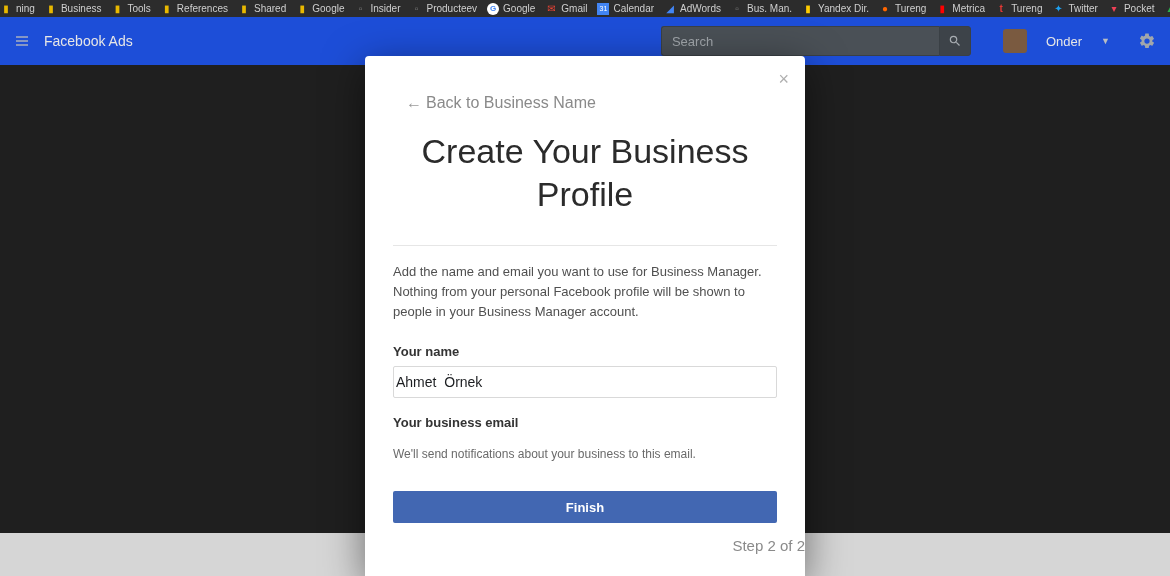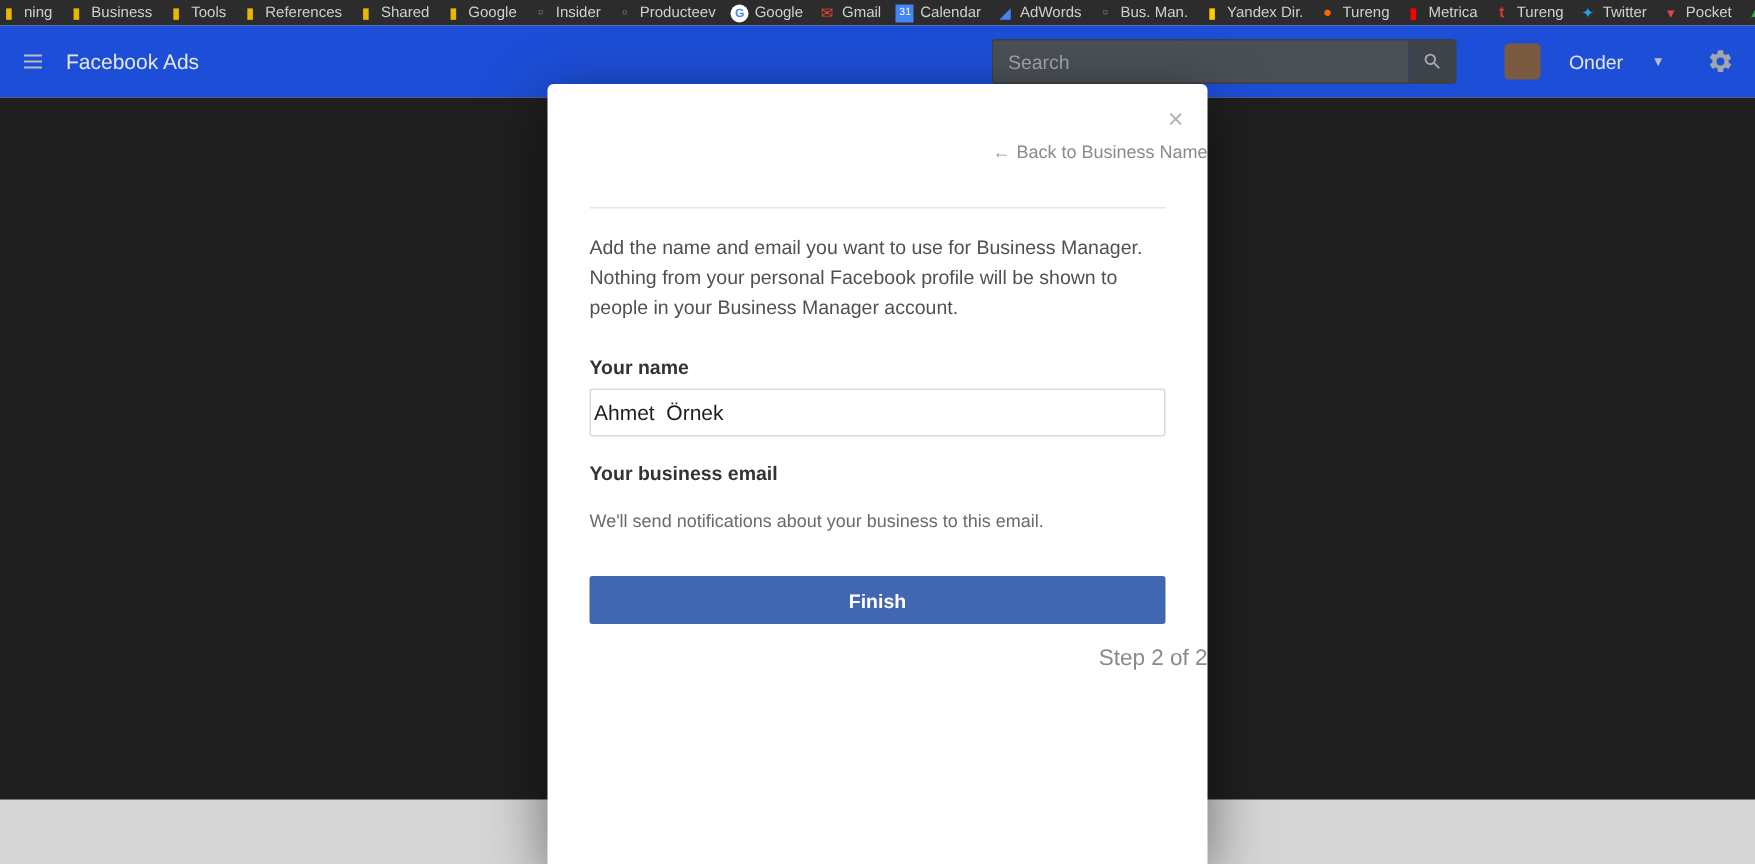--- a/index.html
+++ b/index.html
@@ -74,21 +74,21 @@
   .modal {
     position:absolute; top:56px; left:50%; transform:translateX(-50%);
     width:440px; background:#fff; border-radius:4px 4px 0 0;
     box-shadow:0 10px 40px rgba(0,0,0,0.5);
     min-height:520px;
   }
   .close {
     position:absolute; top:14px; right:16px; color:#b0b0b0; cursor:pointer; font-size:18px; line-height:1;
   }
   .back-link {
-    text-align:right; margin-top:38px; font-size:12px; color:#8a8a8a;margin-left:41px;
+    text-align:left; margin-top:38px; font-size:16px; color:#8a8a8a;margin-left:41px;
   }
   .back-link .arrow { color:#9a9a9a; margin-right:4px; }
   .m-title {
     text-align:center; margin:18px 40px 0 40px;
     font-size:34px; font-weight:300; color:#2b2b2b; line-height:1.25;
   }
   .divider {
     height:1px; background:#e6e6e6; margin:30px 28px 16px 28px;
   }
   .desc {
@@ -228,20 +228,21 @@
   <div class="stage-footer"></div>
 </div>
 
 <div class="modal">
   <div class="close">
     <span>×</span>
   </div>
   <div class="back-link">
     <span class="arrow">←</span><span>Back to Business Name</span>
   </div>
+  <h1 class="m-title">Create Your Business Profile</h1>
   <div class="divider"></div>
   <p class="desc">Add the name and email you want to use for Business Manager. Nothing from your personal Facebook profile will be shown to people in your Business Manager account.</p>
 
   <div class="field">
     <label>Your name</label>
     <input type="text" value="Ahmet  Örnek" style="">
   </div>
 
   <div class="field">
     <label>Your business email</label>

